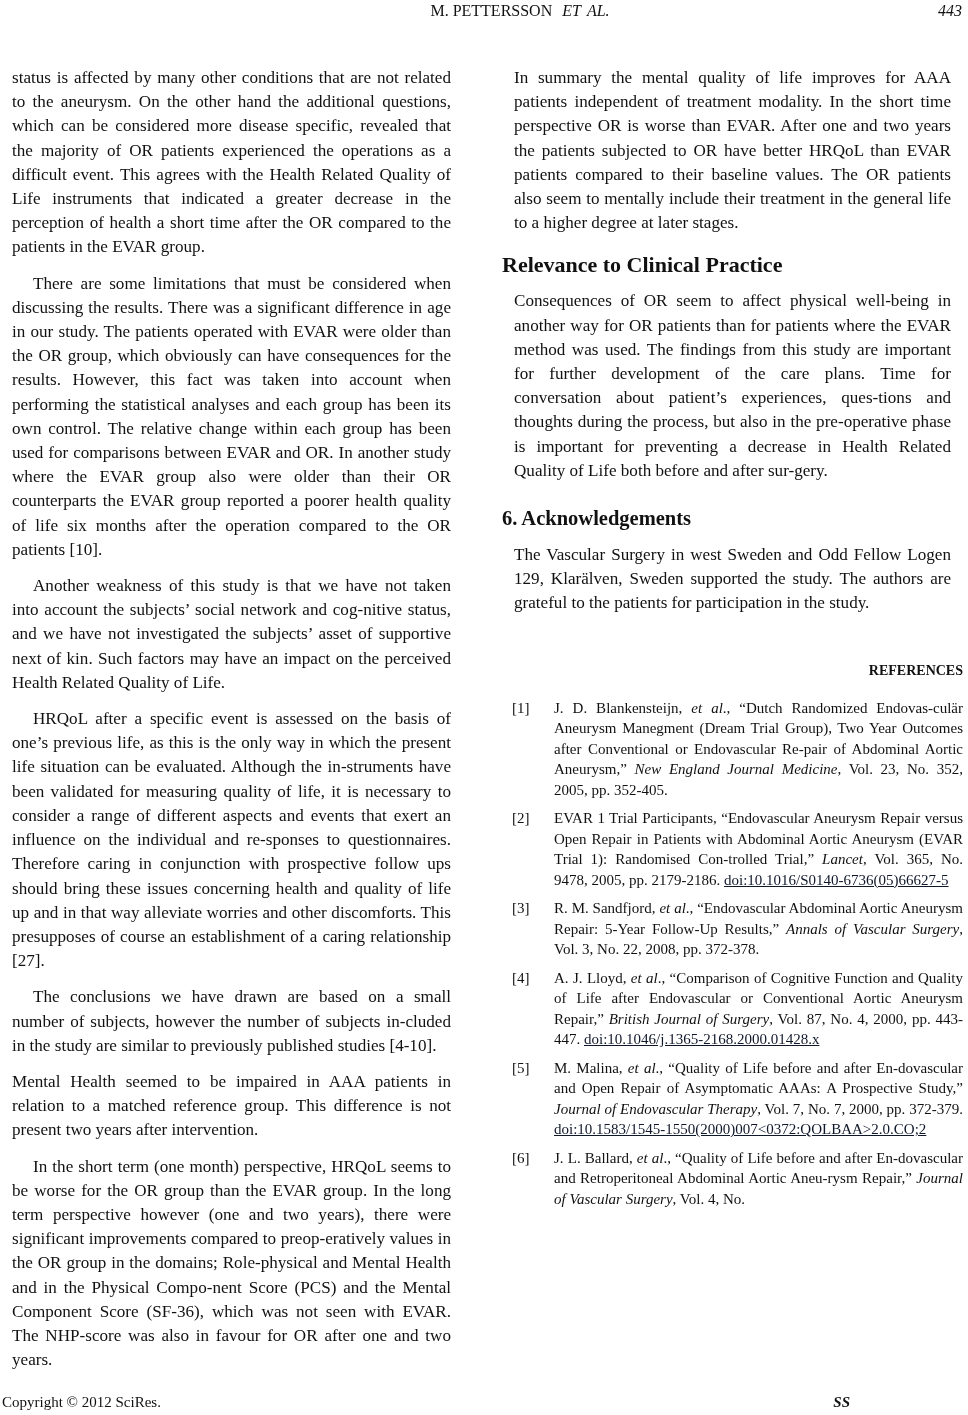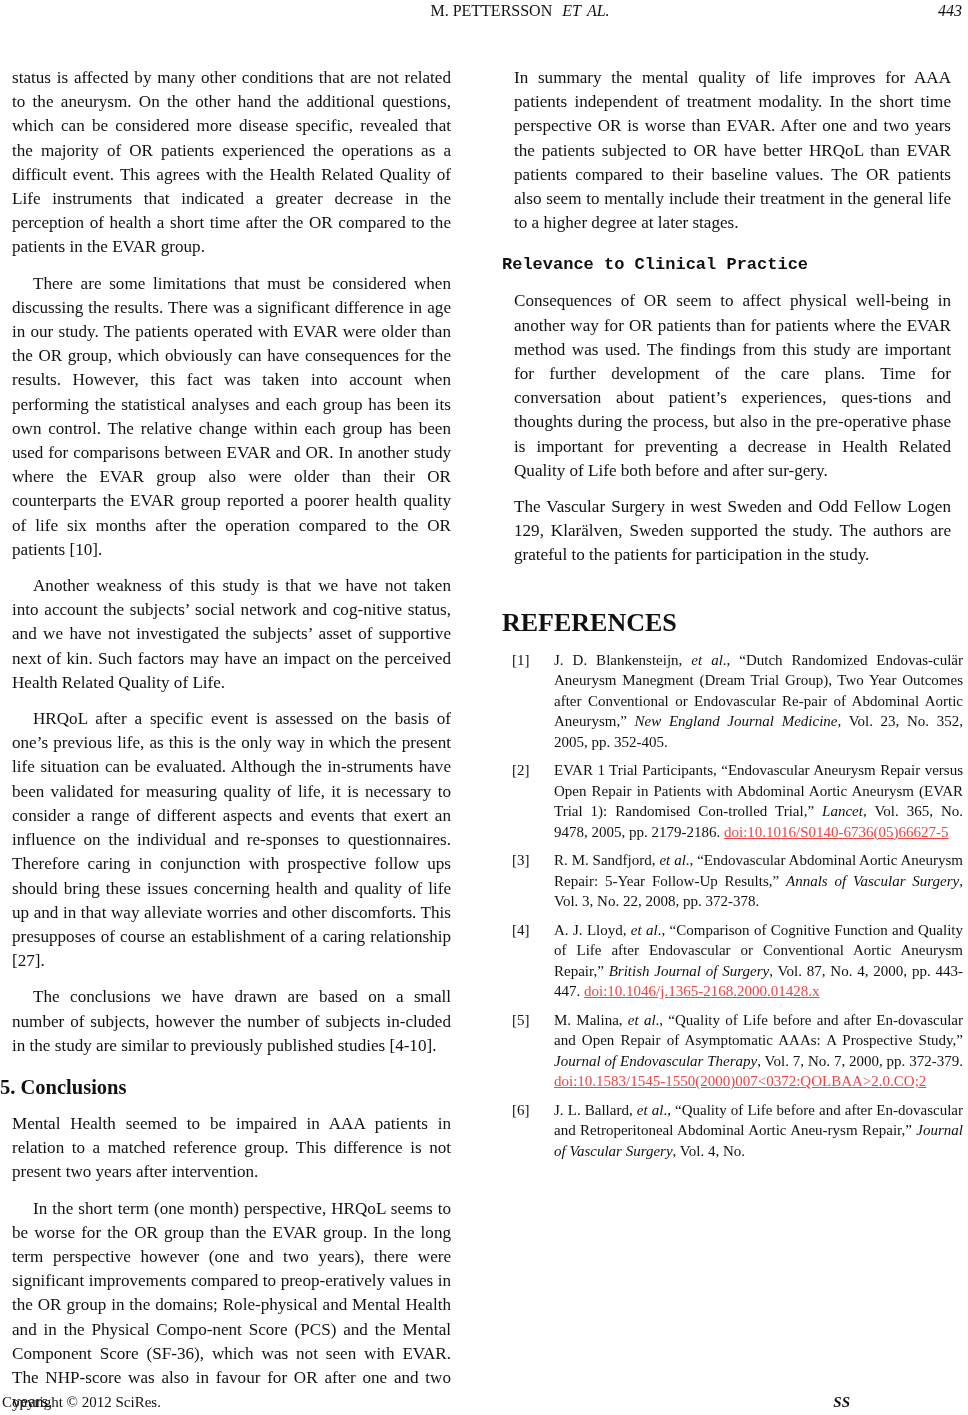--- a/index.html
+++ b/index.html
@@ -27,40 +27,40 @@
   .col p { margin: 12px; }
   .col p.indent { text-indent: 21px; }
   .col p.first { text-indent: 0; }
 
   h2.section {
     font-family: "Liberation Serif", serif;
     font-weight: bold; font-size: 20.5px; line-height: 26px;
     margin: 16px 0 10px 0; text-align: left;
   }
   h3.subsection {
-    font-family: Liberation Mono, monospace;
-    font-weight: bold; font-size: 17px; line-height: 24px;
+    font-family: Liberation Serif, serif;
+    font-weight: bold; font-size: 22px; line-height: 24px;
     margin: 18px 0 10px 0; text-align: left;
   }
   h2.references {
     font-family: "Liberation Serif", serif;
-    font-weight: bold; font-size: 26px; line-height: 26px;
-    text-align: left; margin: 42px 0 14px 0;
+    font-weight: bold; font-size: 14px; line-height: 26px;
+    text-align: right; margin: 42px 0 14px 0;
   }
 
   .refs { list-style: none; margin: 0; padding: 0; }
   .ref {
     position: relative; padding-left: 52px;
     font-size: 15px; line-height: 20.5px; text-align: justify;
     margin-bottom: 8px;
   }
   .ref .ref-num { position: absolute; left: 10px; top: 0; }
   .ref i { font-style: italic; }
   .ref a, .ref .doi {
-    color: #ef4444; text-decoration: underline; word-break: break-all;
+    color: #0f172a; text-decoration: underline; word-break: break-all;
   }
 
   .footer {
     position: absolute; left: 0; top: 1392px; width: 856px; height: 20px;
     font-size: 15px; line-height: 20px;
   }
   .footer .copyright { position: absolute; left: 2px; top: 0; }
   .footer .journal-abbr { position: absolute; right: 6px; top: 0; font-style: italic; font-weight: bold; }
 </style>
 </head>
@@ -72,29 +72,29 @@
   </div>
   <span class="page-number">443</span>
 </div>
 
 <div class="col col-left">
   <p class="first">status is affected by many other conditions that are not related to the aneurysm. On the other hand the additional questions, which can be considered more disease specific, revealed that the majority of OR patients experienced the operations as a difficult event. This agrees with the Health Related Quality of Life instruments that indicated a greater decrease in the perception of health a short time after the OR compared to the patients in the EVAR group.</p>
   <p class="indent">There are some limitations that must be considered when discussing the results. There was a significant difference in age in our study. The patients operated with EVAR were older than the OR group, which obviously can have consequences for the results. However, this fact was taken into account when performing the statistical analyses and each group has been its own control. The relative change within each group has been used for comparisons between EVAR and OR. In another study where the EVAR group also were older than their OR counterparts the EVAR group reported a poorer health quality of life six months after the operation compared to the OR patients [10].</p>
   <p class="indent">Another weakness of this study is that we have not taken into account the subjects’ social network and cog-nitive status, and we have not investigated the subjects’ asset of supportive next of kin. Such factors may have an impact on the perceived Health Related Quality of Life.</p>
   <p class="indent">HRQoL after a specific event is assessed on the basis of one’s previous life, as this is the only way in which the present life situation can be evaluated. Although the in-struments have been validated for measuring quality of life, it is necessary to consider a range of different aspects and events that exert an influence on the individual and re-sponses to questionnaires. Therefore caring in conjunction with prospective follow ups should bring these issues concerning health and quality of life up and in that way alleviate worries and other discomforts. This presupposes of course an establishment of a caring relationship [27].</p>
   <p class="indent">The conclusions we have drawn are based on a small number of subjects, however the number of subjects in-cluded in the study are similar to previously published studies [4-10].</p>
-  <h2 class="section">5. Conclusions</h2>
   <p class="first">Mental Health seemed to be impaired in AAA patients in relation to a matched reference group. This difference is not present two years after intervention.</p>
   <p class="indent">In the short term (one month) perspective, HRQoL seems to be worse for the OR group than the EVAR group. In the long term perspective however (one and two years), there were significant improvements compared to preop-eratively values in the OR group in the domains; Role-physical and Mental Health and in the Physical Compo-nent Score (PCS) and the Mental Component Score (SF-36), which was not seen with EVAR. The NHP-score was also in favour for OR after one and two years.</p>
 </div>
 
 <div class="col col-right">
   <p class="first">In summary the mental quality of life improves for AAA patients independent of treatment modality. In the short time perspective OR is worse than EVAR. After one and two years the patients subjected to OR have better HRQoL than EVAR patients compared to their baseline values. The OR patients also seem to mentally include their treatment in the general life to a higher degree at later stages.</p>
   <h3 class="subsection">Relevance to Clinical Practice</h3>
   <p class="first">Consequences of OR seem to affect physical well-being in another way for OR patients than for patients where the EVAR method was used. The findings from this study are important for further development of the care plans. Time for conversation about patient’s experiences, ques-tions and thoughts during the process, but also in the pre-operative phase is important for preventing a decrease in Health Related Quality of Life both before and after sur-gery.</p>
+  <h2 class="section" style="margin-top:22px;">6. Acknowledgements</h2>
   <p class="first">The Vascular Surgery in west Sweden and Odd Fellow Logen 129, Klarälven, Sweden supported the study. The authors are grateful to the patients for participation in the study.</p>
   <h2 class="references">REFERENCES</h2>
 
   <ol class="refs">
     <li class="ref">
       <span class="ref-num">[1]</span><span>J. D. Blankensteijn, </span><i>et al</i><span>., “Dutch Randomized Endovas-culär Aneurysm Manegment (Dream Trial Group), Two Year Outcomes after Conventional or Endovascular Re-pair of Abdominal Aortic Aneurysm,” </span><i>New England Journal Medicine</i><span>, Vol. 23, No. 352, 2005, pp. 352-405.</span>
     </li>
     <li class="ref">
       <span class="ref-num">[2]</span><span>EVAR 1 Trial Participants, “Endovascular Aneurysm Repair versus Open Repair in Patients with Abdominal Aortic Aneurysm (EVAR Trial 1): Randomised Con-trolled Trial,” </span><i>Lancet</i><span>, Vol. 365, No. 9478, 2005, pp. 2179-2186. </span><a class="doi">doi:10.1016/S0140-6736(05)66627-5</a>
     </li>

